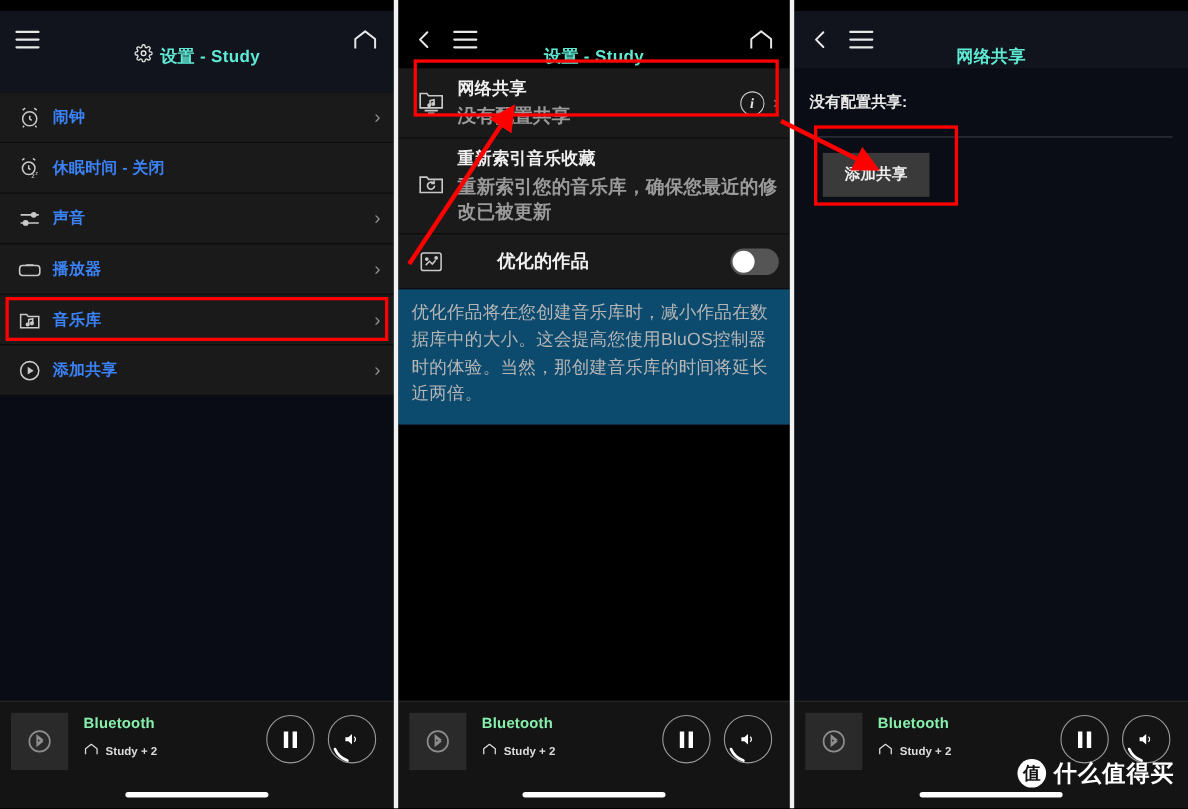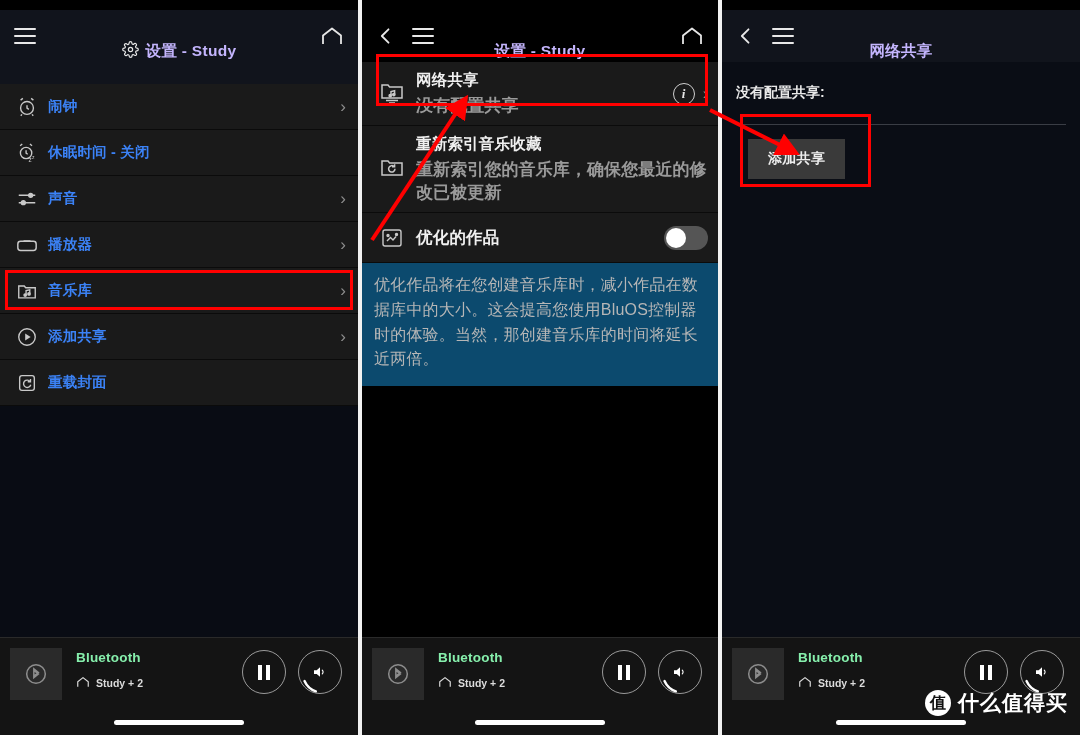--- a/index.html
+++ b/index.html
@@ -31,21 +31,21 @@
 
   
   .header {
     height: 52px; background: #11141c;
     display: flex; align-items: center; padding: 0 14px;
     position: relative;
   }
   .hdr-icon { flex: 0 0 auto; display:flex; align-items:center; justify-content:center; }
   .hdr-title {
     position:absolute; left:0; right:0; text-align:center;
-    color: #c4b5fd; font-size: 15.5px; font-weight: 600;
+    color: #5eead4; font-size: 15.5px; font-weight: 600;
     letter-spacing: .3px; pointer-events:none;
     display:flex; align-items:center; justify-content:center; gap:7px;margin-top:30px;
   }
   .hdr-spacer { flex: 1 1 auto; }
   .hdr-right { margin-left:auto; }
 
   .hamburger { width: 22px; height: 16px; display:flex; flex-direction:column; justify-content:space-between; }
   .hamburger span { display:block; height: 2px; background:#e8e8e8; border-radius:1px; }
 
   .hdr-gap { width: 16px; }
@@ -250,31 +250,20 @@
         <div class="ico">
           <svg width="22" height="22" viewBox="0 0 24 24" fill="none" stroke="#c9c9c9" stroke-width="1.5">
             <circle cx="12" cy="12" r="9"></circle>
               <path d="M10 8.2l6 3.8-6 3.8z" fill="#c9c9c9" stroke="none"></path>
           </svg>
         </div>
         <div class="label">添加共享</div>
         <div class="chev">›</div>
       </div>
 
-      <div class="row">
-        <div class="ico">
-          <svg width="22" height="22" viewBox="0 0 24 24" fill="none" stroke="#c9c9c9" stroke-width="1.5">
-            <rect x="4" y="4" width="16" height="16" rx="2.5"></rect>
-            <path d="M15.5 10.5a4 4 0 1 0 .6 3.4"></path>
-              <path d="M15.8 7.6v3h-3"></path>
-          </svg>
-        </div>
-        <div class="label">重载封面</div>
-        <div class="chev"></div>
-      </div>
     </div>
 
     <div class="player">
       <div class="art">
         <svg width="26" height="26" viewBox="0 0 24 24" fill="none" stroke="#8d8d8d" stroke-width="1.4">
           <circle cx="12" cy="12" r="8.6"></circle>
           <path d="M10 8.6l4.2 3.4L10 15.4V7.2l4.2 3.4L10 14"></path>
         </svg>
       </div>
       <div class="meta">
@@ -364,21 +353,21 @@
           <path d="M17 12.8a3.2 3.2 0 1 1-1-2.3"></path>
             <path d="M16.6 8.2v2.6h-2.6"></path>
         </svg>
       </div>
       <div class="texts">
         <div class="t1">重新索引音乐收藏</div>
         <div class="t2">重新索引您的音乐库，确保您最近的修改已被更新</div>
       </div>
     </div>
 
-    <div class="row2" style="min-height:50px;">
+    <div class="row2" style="min-height:50px;gap:36px;">
       <div class="ico">
         <svg width="26" height="24" viewBox="0 0 26 24" fill="none" stroke="#c9c9c9" stroke-width="1.4">
           <rect x="4" y="4" width="18" height="16" rx="2"></rect>
           <path d="M8 15l3.5-3.5L14 14l3-3.5"></path>
           <circle cx="9" cy="9.5" r="1" fill="#c9c9c9"></circle>
             <circle cx="17.5" cy="8.5" r="1" fill="#c9c9c9"></circle>
         </svg>
       </div>
       <div class="texts">
         <div class="t1" style="font-size:16.5px;">优化的作品</div>

